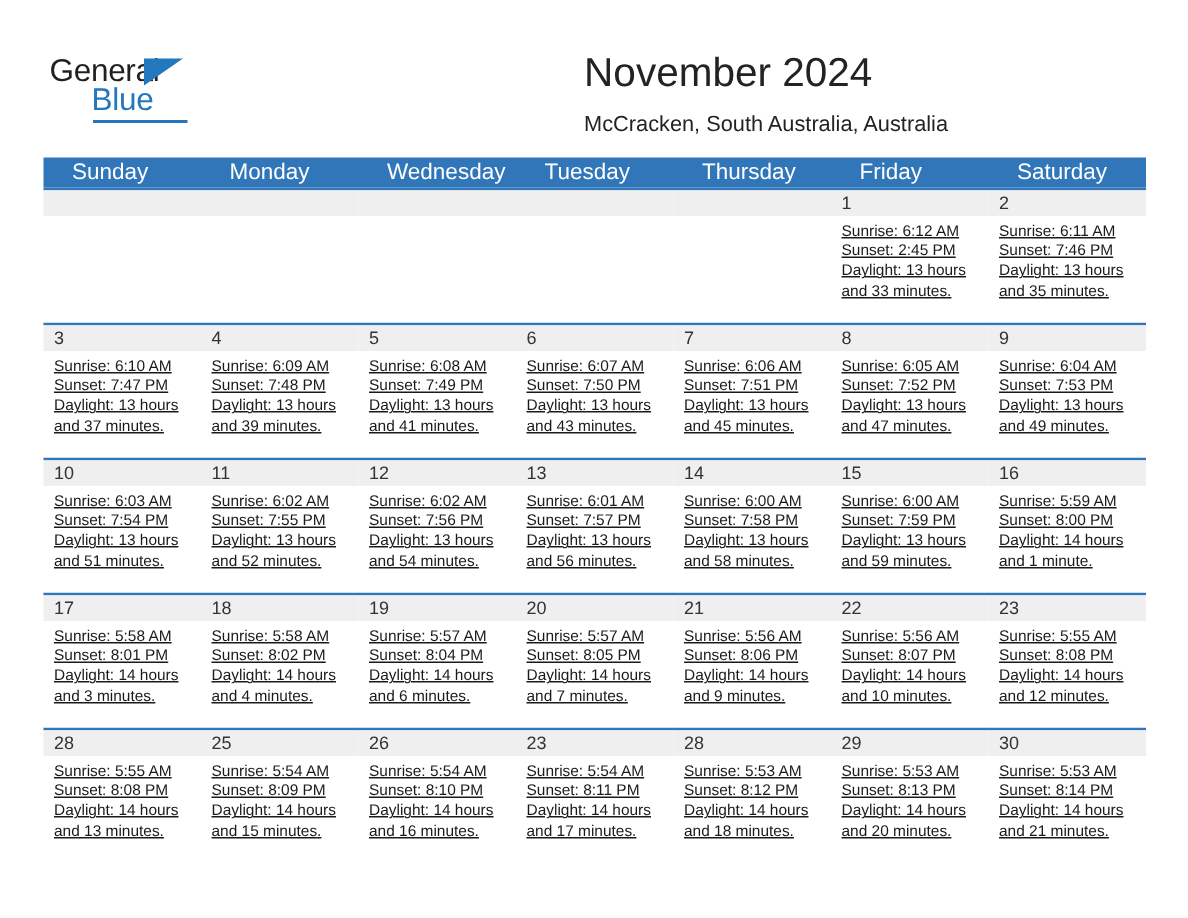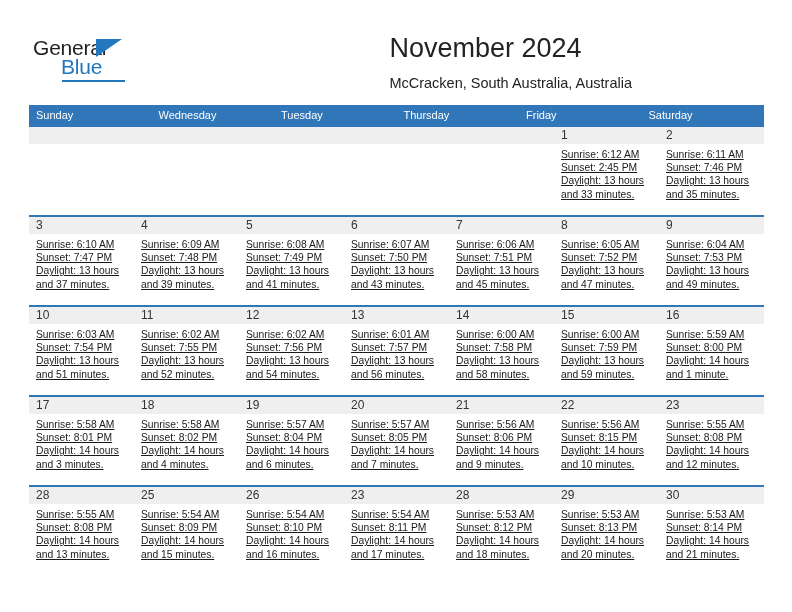--- a/index.html
+++ b/index.html
@@ -104,23 +104,23 @@
   }
 
   .dow-row {
     display: flex;
     background: #3176b9;
     height: 20px;
   }
   .dow {
     flex: 1 1 0;
     color: #ffffff;
-    font-size: 11px;
+    font-size: 15px;
     line-height: 20px;
-    padding-left: 7px;
+    padding-left: 19px;
     box-sizing: border-box;
     white-space: nowrap;
   }
 
   .week {
     display: flex;
     border-top: 2px solid #3176b9;
     height: 88px;
   }
   .week:first-of-type {
@@ -179,20 +179,21 @@
       <div class="month-title">November 2024</div>
       <div class="location">McCracken, South Australia, Australia</div>
     </div>
 
   </div>
 
   <div class="calendar">
 
     <div class="dow-row">
       <div class="dow">Sunday</div>
+      <div class="dow">Monday</div>
       <div class="dow">Wednesday</div>
       <div class="dow">Tuesday</div>
       <div class="dow">Thursday</div>
       <div class="dow">Friday</div>
       <div class="dow">Saturday</div>
     </div>
 
     <div class="week">
       <div class="cell empty">
         <div class="daynum-band">
@@ -488,21 +489,21 @@
           <div>Daylight: 14 hours</div>
           <div>and 9 minutes.</div>
         </div>
       </div>
       <div class="cell">
         <div class="daynum-band">
             <div class="daynum">22</div>
           </div>
         <div class="details">
           <div>Sunrise: 5:56 AM</div>
-          <div>Sunset: 8:15 PM</div>
+          <div>Sunset: 8:07 PM</div>
           <div>Daylight: 14 hours</div>
           <div>and 10 minutes.</div>
         </div>
       </div>
       <div class="cell">
         <div class="daynum-band">
             <div class="daynum">23</div>
           </div>
         <div class="details">
           <div>Sunrise: 5:55 AM</div>

